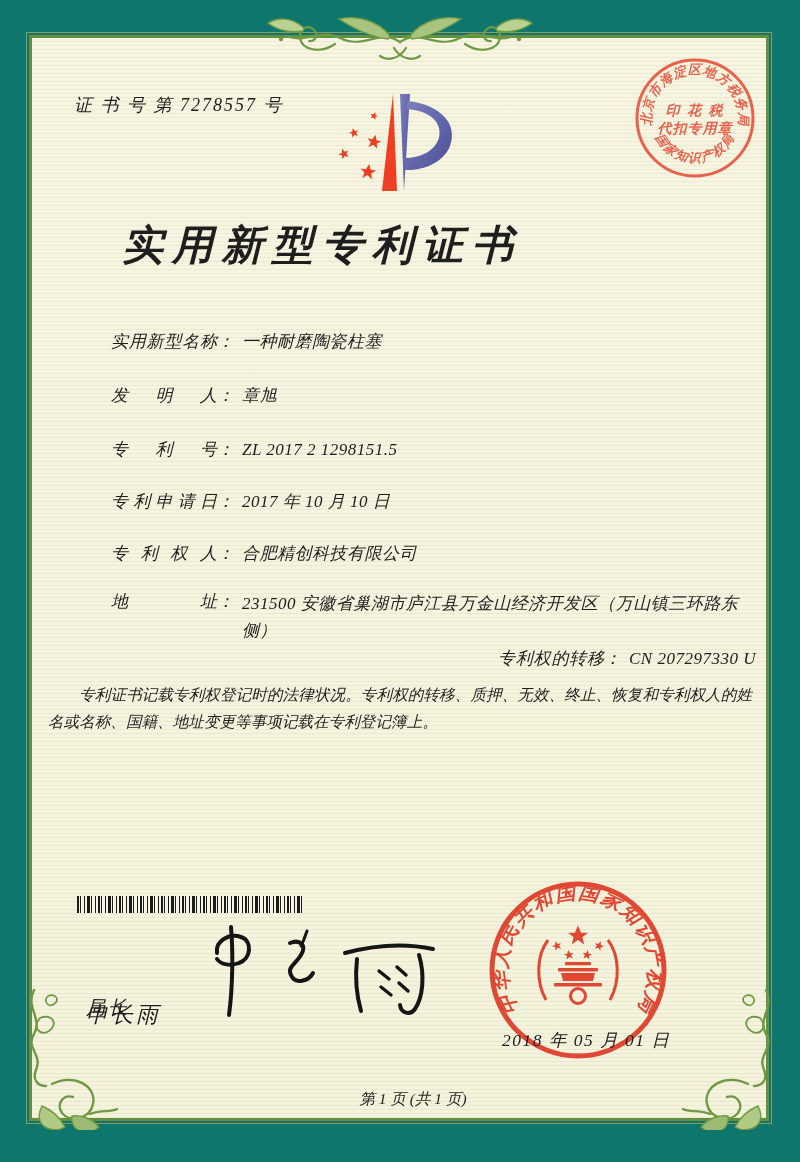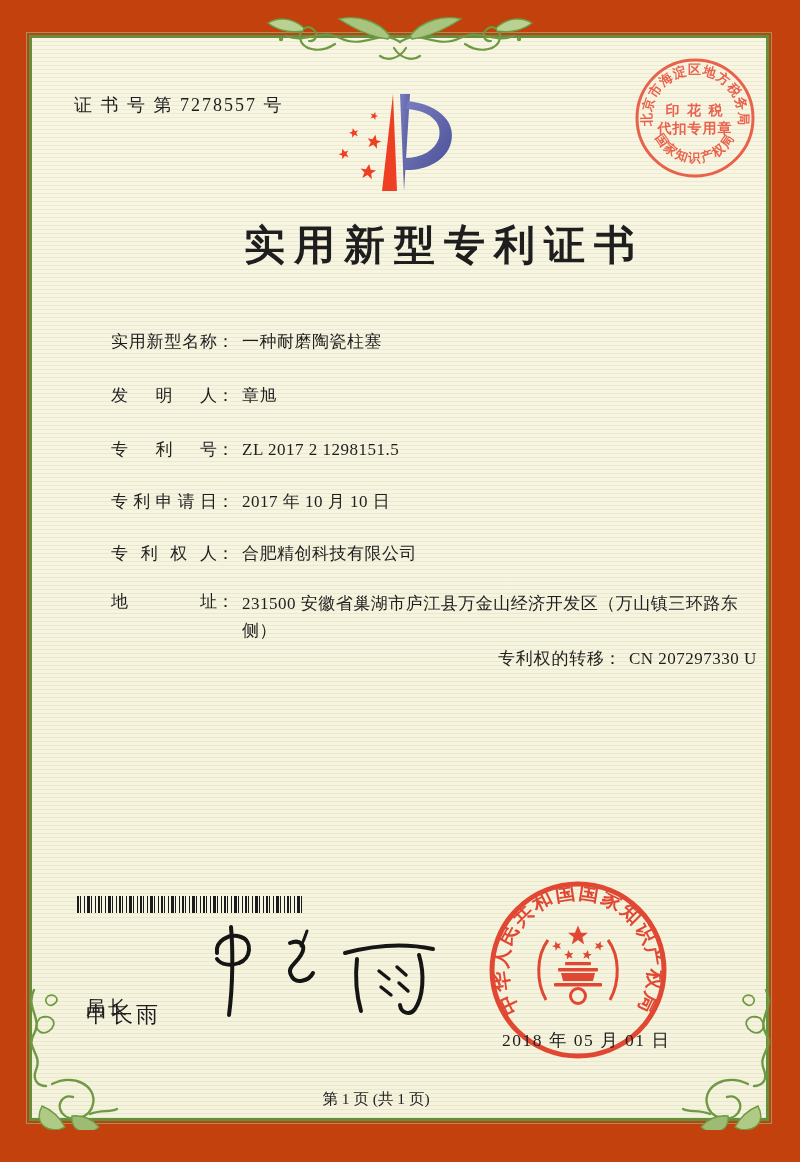--- a/index.html
+++ b/index.html
@@ -1,37 +1,37 @@
 <!DOCTYPE html>
 <html><head>
 <meta charset="utf-8">
 <style>
   html,body{margin:0;padding:0;background:#e9e9e9;}
   .page{
     position:relative;width:800px;height:1162px;margin:0 auto;
-    background:#c2410c;overflow:hidden;
-    font-family:"Liberation Serif","DejaVu Serif",serif;color:#1e1e1e;
+    background:#0f766e;overflow:hidden;
+    font-family:"Liberation Serif","DejaVu Serif",serif;color:#1e1e1e;font-style:italic;
   }
   
   .frame-outer{
     position:absolute;left:26px;top:32px;width:746px;height:1092px;
     border:1px solid #93995c;box-sizing:border-box;
   }
   .frame-inner{
     position:absolute;inset:2px;border:3px solid #64903e;box-sizing:border-box;
     background:
       repeating-linear-gradient(0deg, rgba(166,176,118,0.16) 0 1px, rgba(0,0,0,0) 1px 4px),
       linear-gradient(#f8f6e3,#f5f3dd);
   }
   .ornament{position:absolute;z-index:3;}
   
   .cert-no{position:absolute;left:74px;top:93px;font-size:18px;letter-spacing:2px;z-index:4;}
   .logo{position:absolute;left:330px;top:80px;width:145px;height:118px;z-index:4;}
   .title{
-    position:absolute;left:0;top:218px;width:644px;text-align:right;
+    position:absolute;left:0;top:218px;width:644px;text-align:center;
     font-size:41px;font-weight:bold;letter-spacing:9px;z-index:4;
   }
   .fields{position:absolute;left:75px;top:0;width:690px;font-size:17px;z-index:4;}
   .frow{position:absolute;white-space:nowrap;margin-left:36px;}
   .flabel{display:inline-block;width:106px;text-align:justify;text-align-last:justify;}
   .fcolon{display:inline-block;margin-right:8px;}
   .fvalue{letter-spacing:0.5px;}
   .fvalue.wrap{
     display:inline-block;white-space:normal;max-width:500px;
     vertical-align:top;line-height:27px;
@@ -48,21 +48,21 @@
       #1b1b1b 0 2px,#f6f4e2 2px 3px,#1b1b1b 3px 4px,#f6f4e2 4px 7px,
       #1b1b1b 7px 8px,#f6f4e2 8px 10px,#1b1b1b 10px 13px,#f6f4e2 13px 14px,
       #1b1b1b 14px 15px,#f6f4e2 15px 18px,#1b1b1b 18px 19px,#f6f4e2 19px 21px);
   }
   .director-title{position:absolute;left:86px;top:953px;font-size:19px;letter-spacing:3px;z-index:4;margin-top:42px;}
   .director-name{position:absolute;left:86px;top:1000px;font-size:22px;letter-spacing:3px;z-index:4;}
   .signature{position:absolute;left:195px;top:915px;z-index:4;}
   .big-seal{position:absolute;left:486px;top:878px;z-index:5;opacity:0.93;}
   .seal-date{position:absolute;left:502px;top:1028px;font-size:17.5px;letter-spacing:1.5px;z-index:6;}
   .tax-stamp{position:absolute;left:633px;top:56px;z-index:6;opacity:0.9;}
-  .footer{position:absolute;left:0;top:1089px;width:752px;text-align:center;font-size:15.5px;z-index:4;}
+  .footer{position:absolute;left:0;top:1089px;width:752px;text-align:center;font-size:15.5px;z-index:4;padding-left:37px;}
 </style>
 </head>
 <body>
 
 <div class="page">
 
   <svg width="0" height="0" style="position:absolute">
     <defs>
       <path id="star" d="M0,-10 L2.94,-3.09 L9.51,-3.09 L4.19,1.18 L5.88,8.09 L0,3.82 L-5.88,8.09 L-4.19,1.18 L-9.51,-3.09 L-2.94,-3.09 Z"></path>
       <linearGradient id="pgrad" x1="0" y1="0" x2="1" y2="1">
@@ -140,20 +140,21 @@
     </div>
     <div class="frow" style="top:590px">
       <span class="flabel" style="vertical-align:top">地址</span><span class="fcolon" style="vertical-align:top">：</span><span class="fvalue wrap">231500 安徽省巢湖市庐江县万金山经济开发区（万山镇三环路东侧）</span>
     </div>
     <div class="frow" style="top:647px">
       <span class="grant-right"><span class="flabel">专利权的转移</span><span class="fcolon">：</span><span class="fvalue">CN 207297330 U</span></span>
     </div>
   </div>
 
   <div class="paragraphs">
+    <p>专利证书记载专利权登记时的法律状况。专利权的转移、质押、无效、终止、恢复和专利权人的姓名或名称、国籍、地址变更等事项记载在专利登记簿上。</p>
   </div>
 
   <div class="barcode"></div>
 
   <div class="director-title">局长</div>
   <div class="director-name">申长雨</div>
 
   <svg class="signature" width="250" height="112" viewBox="0 0 250 112" fill="none" stroke="#151515" stroke-width="4" stroke-linecap="round">
     <path d="M22,38 C20,26 34,18 46,22 C58,26 56,44 44,48 C36,51 26,50 22,44"></path>
     <path d="M36,12 C38,34 38,70 34,100"></path>

